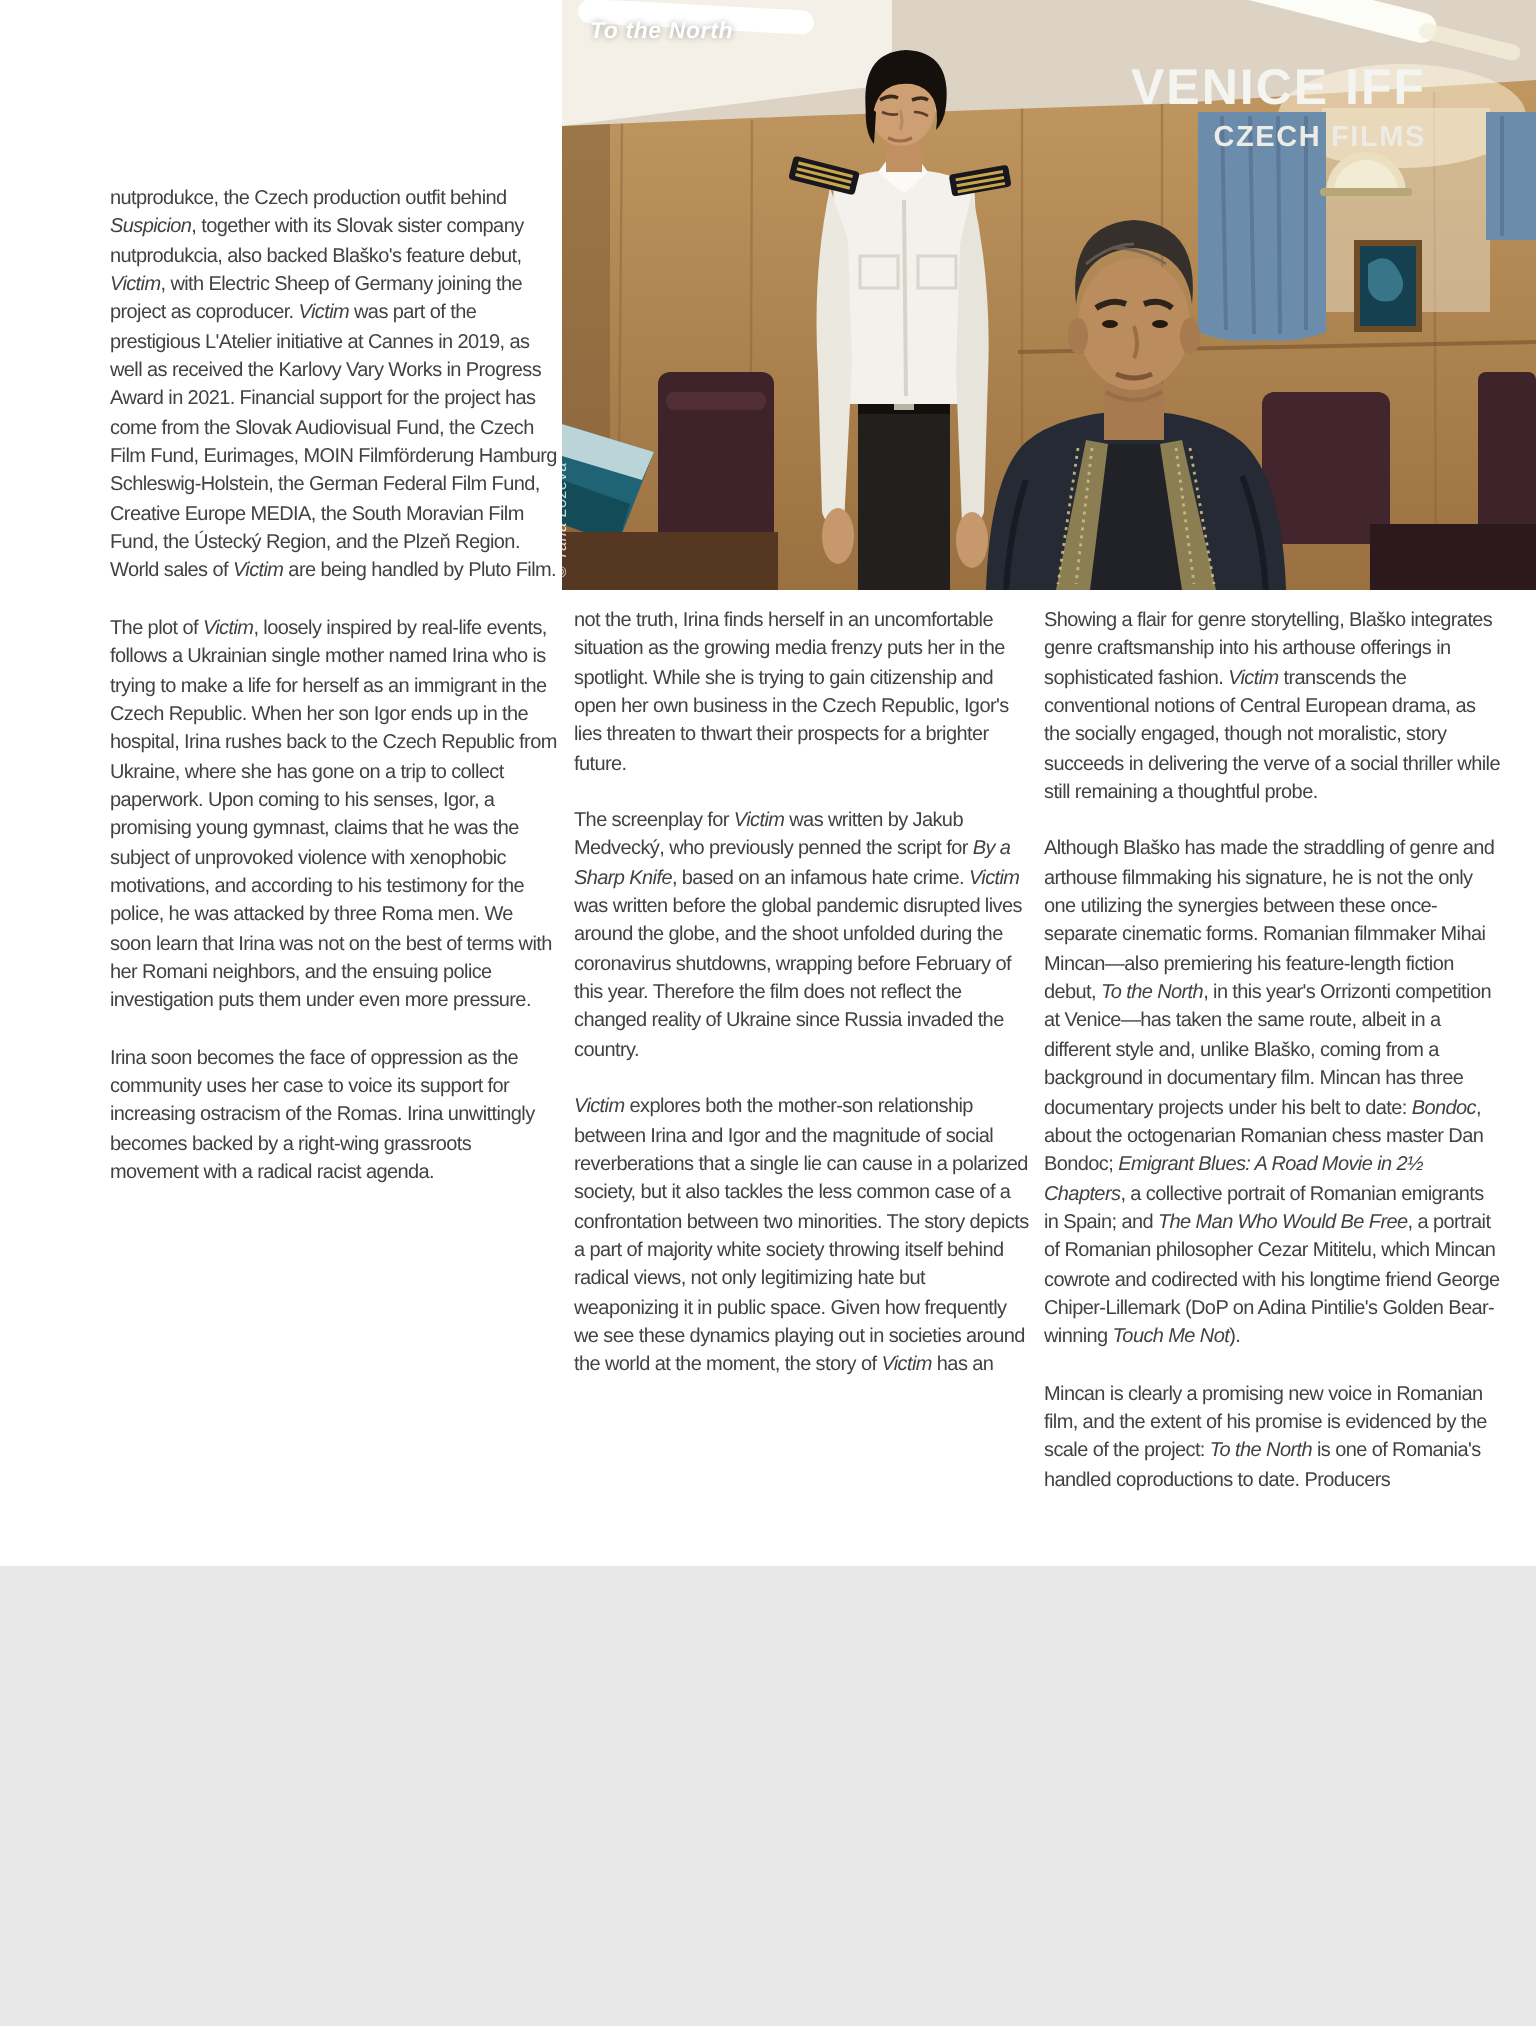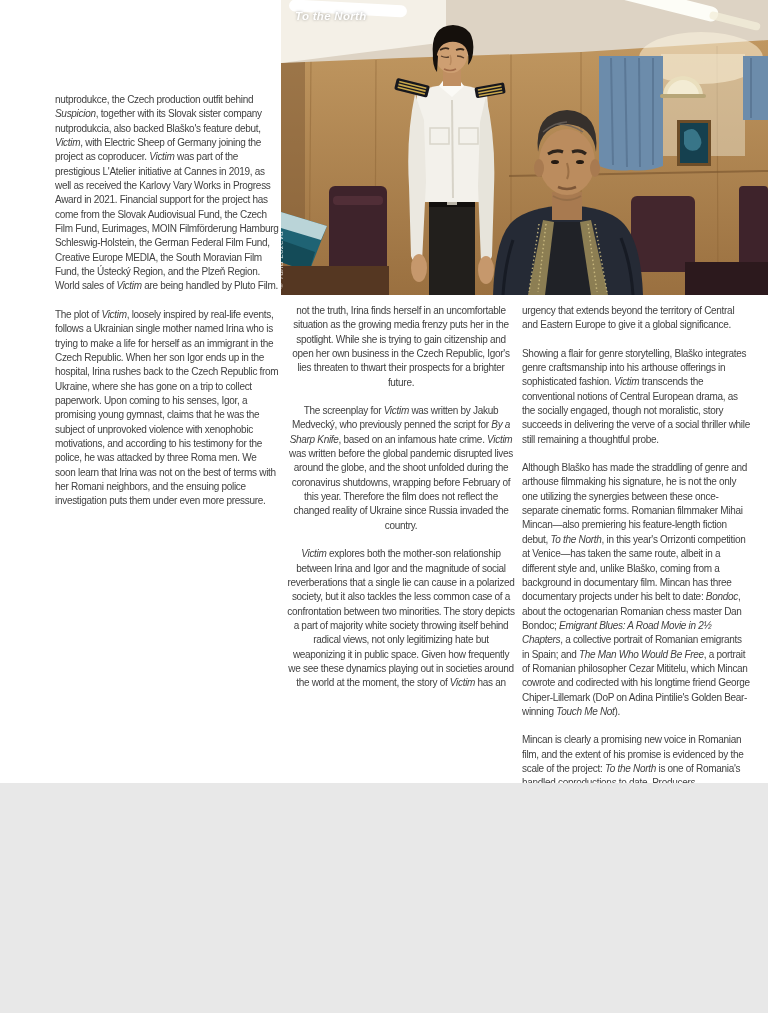--- a/index.html
+++ b/index.html
@@ -4,21 +4,21 @@
 <style>
   html,body{margin:0;padding:0;background:#e8e8e8;}
   .page{position:relative;width:768px;height:783px;background:#ffffff;overflow:hidden;
         font-family:"Liberation Sans",sans-serif;}
 
   
   .col{position:absolute;color:#424242;font-size:10px;line-height:14.35px;letter-spacing:-0.3px;}
   .col p{margin:0 0 14px 0;}
   .col em{font-style:italic;}
   .col-left{left:55px;top:93px;width:224px;}
-  .col-mid{left:287px;top:304px;width:228px;text-align:center;}
+  .col-mid{left:287px;top:304px;width:228px;}
   .col-right{left:522px;top:304px;width:229px;}
 
   
   figure{margin:0;}
   .photo{position:absolute;overflow:hidden;}
   .photo-top{left:281px;top:0;width:487px;height:295px;}
   .photo-bottom{left:0;top:822px;width:477px;height:191px;}
   .photo svg{position:absolute;left:0;top:0;width:100%;height:100%;display:block;}
 
   .cap{position:absolute;color:#ffffff;font-style:italic;font-weight:bold;font-size:11.5px;
@@ -162,34 +162,38 @@
         <path d="M267,154 q8,-5 15,-2" stroke="#2e241c" stroke-width="3" fill="none"></path>
         <path d="M291,152 q8,-3 14,2" stroke="#2e241c" stroke-width="3" fill="none"></path>
         <ellipse cx="274" cy="162" rx="4" ry="2" fill="#241a12"></ellipse>
         <ellipse cx="299" cy="162" rx="4" ry="2" fill="#241a12"></ellipse>
         <path d="M286,163 q3,10 0,16" stroke="#9a6f46" stroke-width="2" fill="none"></path>
         <path d="M277,187 q9,4 18,0" stroke="#7d5637" stroke-width="2.5" fill="none"></path>
         <path d="M272,196 q14,8 28,0" stroke="#8f6a44" stroke-width="2" fill="none" opacity=".7"></path>
       </g>
     </svg>
     <span class="cap">To the North</span>
+    <div class="masthead">
+      <div class="m1">VENICE IFF</div>
+      <div class="m2">CZECH FILMS</div>
+    </div>
     <span class="credit">© Yana Lozeva</span>
   </figure>
 
   <div class="col col-left">
       <p><span>nutprodukce, the Czech production outfit behind </span><em>Suspicion</em><span>, together with its Slovak sister company nutprodukcia, also backed Blaško's feature debut, </span><em>Victim</em><span>, with Electric Sheep of Germany joining the project as coproducer. </span><em>Victim</em><span> was part of the prestigious L'Atelier initiative at Cannes in 2019, as well as received the Karlovy Vary Works in Progress Award in 2021. Financial support for the project has come from the Slovak Audiovisual Fund, the Czech Film Fund, Eurimages, MOIN Filmförderung Hamburg Schleswig-Holstein, the German Federal Film Fund, Creative Europe MEDIA, the South Moravian Film Fund, the Ústecký Region, and the Plzeň Region. World sales of </span><em>Victim</em><span> are being handled by Pluto Film.</span></p>
       <p><span>The plot of </span><em>Victim</em><span>, loosely inspired by real-life events, follows a Ukrainian single mother named Irina who is trying to make a life for herself as an immigrant in the Czech Republic. When her son Igor ends up in the hospital, Irina rushes back to the Czech Republic from Ukraine, where she has gone on a trip to collect paperwork. Upon coming to his senses, Igor, a promising young gymnast, claims that he was the subject of unprovoked violence with xenophobic motivations, and according to his testimony for the police, he was attacked by three Roma men. We soon learn that Irina was not on the best of terms with her Romani neighbors, and the ensuing police investigation puts them under even more pressure.</span></p>
+      <p><span>Irina soon becomes the face of oppression as the community uses her case to voice its support for increasing ostracism of the Romas. Irina unwittingly becomes backed by a right-wing grassroots movement with a radical racist agenda.</span></p>
     </div>
   <div class="col col-mid">
       <p><span>not the truth, Irina finds herself in an uncomfortable situation as the growing media frenzy puts her in the spotlight. While she is trying to gain citizenship and open her own business in the Czech Republic, Igor's lies threaten to thwart their prospects for a brighter future.</span></p>
       <p><span>The screenplay for </span><em>Victim</em><span> was written by Jakub Medvecký, who previously penned the script for </span><em>By a Sharp Knife</em><span>, based on an infamous hate crime. </span><em>Victim</em><span> was written before the global pandemic disrupted lives around the globe, and the shoot unfolded during the coronavirus shutdowns, wrapping before February of this year. Therefore the film does not reflect the changed reality of Ukraine since Russia invaded the country.</span></p>
       <p><em>Victim</em><span> explores both the mother-son relationship between Irina and Igor and the magnitude of social reverberations that a single lie can cause in a polarized society, but it also tackles the less common case of a confrontation between two minorities. The story depicts a part of majority white society throwing itself behind radical views, not only legitimizing hate but weaponizing it in public space. Given how frequently we see these dynamics playing out in societies around the world at the moment, the story of </span><em>Victim</em><span> has an</span></p>
     </div>
   <div class="col col-right">
-      <p><span>urgency that extends beyond the territory of Central and Eastern Europe to give it a global significance.</span></p>
       <p><span>Showing a flair for genre storytelling, Blaško integrates genre craftsmanship into his arthouse offerings in sophisticated fashion. </span><em>Victim</em><span> transcends the conventional notions of Central European drama, as the socially engaged, though not moralistic, story succeeds in delivering the verve of a social thriller while still remaining a thoughtful probe.</span></p>
       <p><span>Although Blaško has made the straddling of genre and arthouse filmmaking his signature, he is not the only one utilizing the synergies between these once-separate cinematic forms. Romanian filmmaker Mihai Mincan—also premiering his feature-length fiction debut, </span><em>To the North</em><span>, in this year's Orrizonti competition at Venice—has taken the same route, albeit in a different style and, unlike Blaško, coming from a background in documentary film. Mincan has three documentary projects under his belt to date: </span><em>Bondoc</em><span>, about the octogenarian Romanian chess master Dan Bondoc; </span><em>Emigrant Blues: A Road Movie in 2½ Chapters</em><span>, a collective portrait of Romanian emigrants in Spain; and </span><em>The Man Who Would Be Free</em><span>, a portrait of Romanian philosopher Cezar Mititelu, which Mincan cowrote and codirected with his longtime friend George Chiper-Lillemark (DoP on Adina Pintilie's Golden Bear-winning </span><em>Touch Me Not</em><span>).</span></p>
       <p><span>Mincan is clearly a promising new voice in Romanian film, and the extent of his promise is evidenced by the scale of the project: </span><em>To the North</em><span> is one of Romania's handled coproductions to date. Producers</span></p>
     </div>
 
   <figure class="photo photo-bottom">
     <svg viewBox="0 0 477 191" preserveAspectRatio="none">
       <rect width="477" height="191" fill="#2b2418"></rect>
       <rect y="22" width="477" height="48" fill="#494128" opacity=".7"></rect>
       <rect y="70" width="477" height="121" fill="#241f15"></rect>

